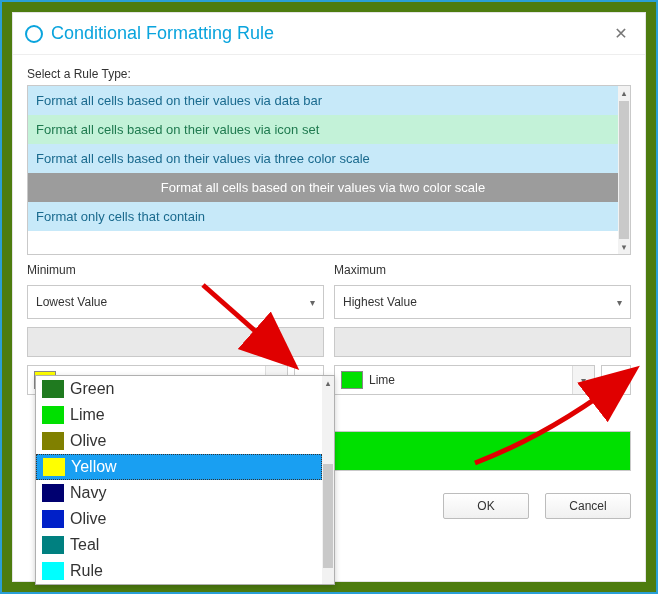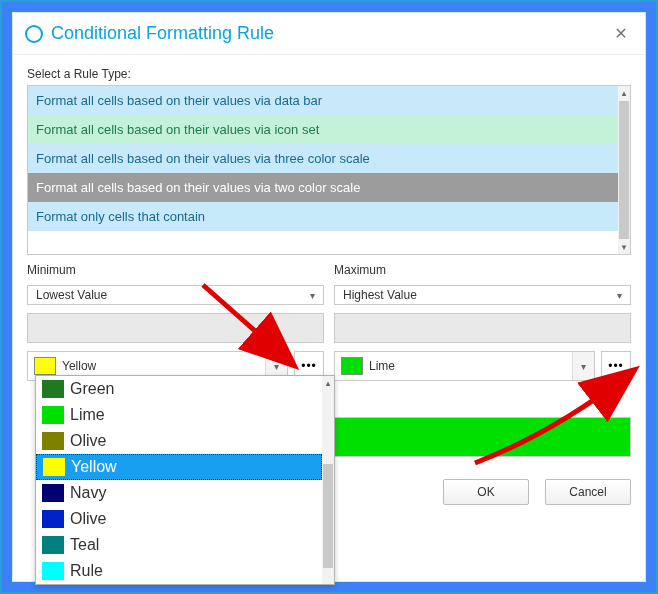--- a/index.html
+++ b/index.html
@@ -1,37 +1,37 @@
 <!DOCTYPE html>
 <html><head>
   <meta charset="utf-8">
   <style>
     * { box-sizing: border-box; font-family: "Segoe UI", Tahoma, sans-serif; }
     body { margin: 0; background: #fff; }
-    .outer { width: 658px; height: 594px; border: 2px solid #2a9fd6; position: relative; background: #3b82f6; }
+    .outer { width: 658px; height: 594px; border: 2px solid #2a9fd6; position: relative; background: #4d7c0f; }
     .inner { position: absolute; left: 10px; top: 10px; right: 10px; bottom: 10px; background: #fff; border: 1px solid #e4e4e4; }
     .titlebar { height: 42px; display: flex; align-items: center; padding: 0 12px; border-bottom: 1px solid #eee; }
     .logo { width: 18px; height: 18px; border-radius: 50%; border: 2px solid #0aa4dd; margin-right: 8px; flex: none; }
     .title { color: #0aa4dd; font-size: 18px; font-weight: 400; flex: 1; }
     .close-x { width: 24px; height: 24px; display:flex; align-items:center; justify-content:center; cursor:pointer; color:#777; font-size:16px;}
     .body { padding: 12px 14px 14px 14px; }
     .label { font-size: 12px; color: #333; margin-bottom: 4px; }
     .rule-type-wrap { position: relative; border: 1px solid #c9c9c9; height: 170px; display:flex; }
     .rule-list { flex:1; overflow:auto; }
     .rule-item { font-size: 13px; padding: 7px 8px; cursor: pointer; }
     .rule-item.bg-a { background: #c7e9f9; color:#1a6a8e; }
     .rule-item.bg-b { background: #c3f2d8; color:#1f7a4f; }
-    .rule-item.selected { background: #9c9c9c; color: #fff; }
+    .rule-item.selected { background: #9c9c9c; color: #fff; text-align: center; }
     .scroll-track { width: 12px; background: #f2f2f2; display:flex; flex-direction:column; }
     .scroll-arrow { height: 14px; font-size:9px; color:#666; display:flex; align-items:center; justify-content:center; }
     .scroll-thumb { background: #c9c9c9; flex:1; margin: 1px; }
     .cols { display:flex; gap:10px; margin-top:8px; }
     .col { flex:1; display:flex; flex-direction:column; gap:8px; }
     .col-label { font-size:12px; color:#333; }
-    .combo { height:20px; border:1px solid #c9c9c9; background:#fff; display:flex; align-items:center; padding:0 8px; position:relative; cursor:pointer; }
+    .combo { height:34px; border:1px solid #c9c9c9; background:#fff; display:flex; align-items:center; padding:0 8px; position:relative; cursor:pointer; }
     .combo span.txt { flex:1; font-size:12px; color:#333; }
     .chev { font-size:10px; color:#666; }
     .slot { height:30px; border:1px solid #c9c9c9; background:#e9e9e9; }
     .color-row { display:flex; gap:6px; }
     .color-combo { flex:1; height:30px; border:1px solid #c9c9c9; background:#fff; display:flex; align-items:center; padding:0 6px; gap:6px; cursor:pointer; }
     .swatch { width:22px; height:18px; border:1px solid #888; flex:none; }
     .color-combo .txt { flex:1; font-size:12px; color:#333; }
     .chev-btn { width:22px; height:100%; border-left:1px solid #ddd; display:flex; align-items:center; justify-content:center; background:#f4f4f4; margin-right:-6px; }
     .more-btn { width:30px; height:30px; border:1px solid #c9c9c9; background:#fff; display:flex; align-items:center; justify-content:center; cursor:pointer; font-size:12px; letter-spacing:1px; }
     .preview { height:40px; border:1px solid #c9c9c9; background:#00e000; margin-top:28px; }

